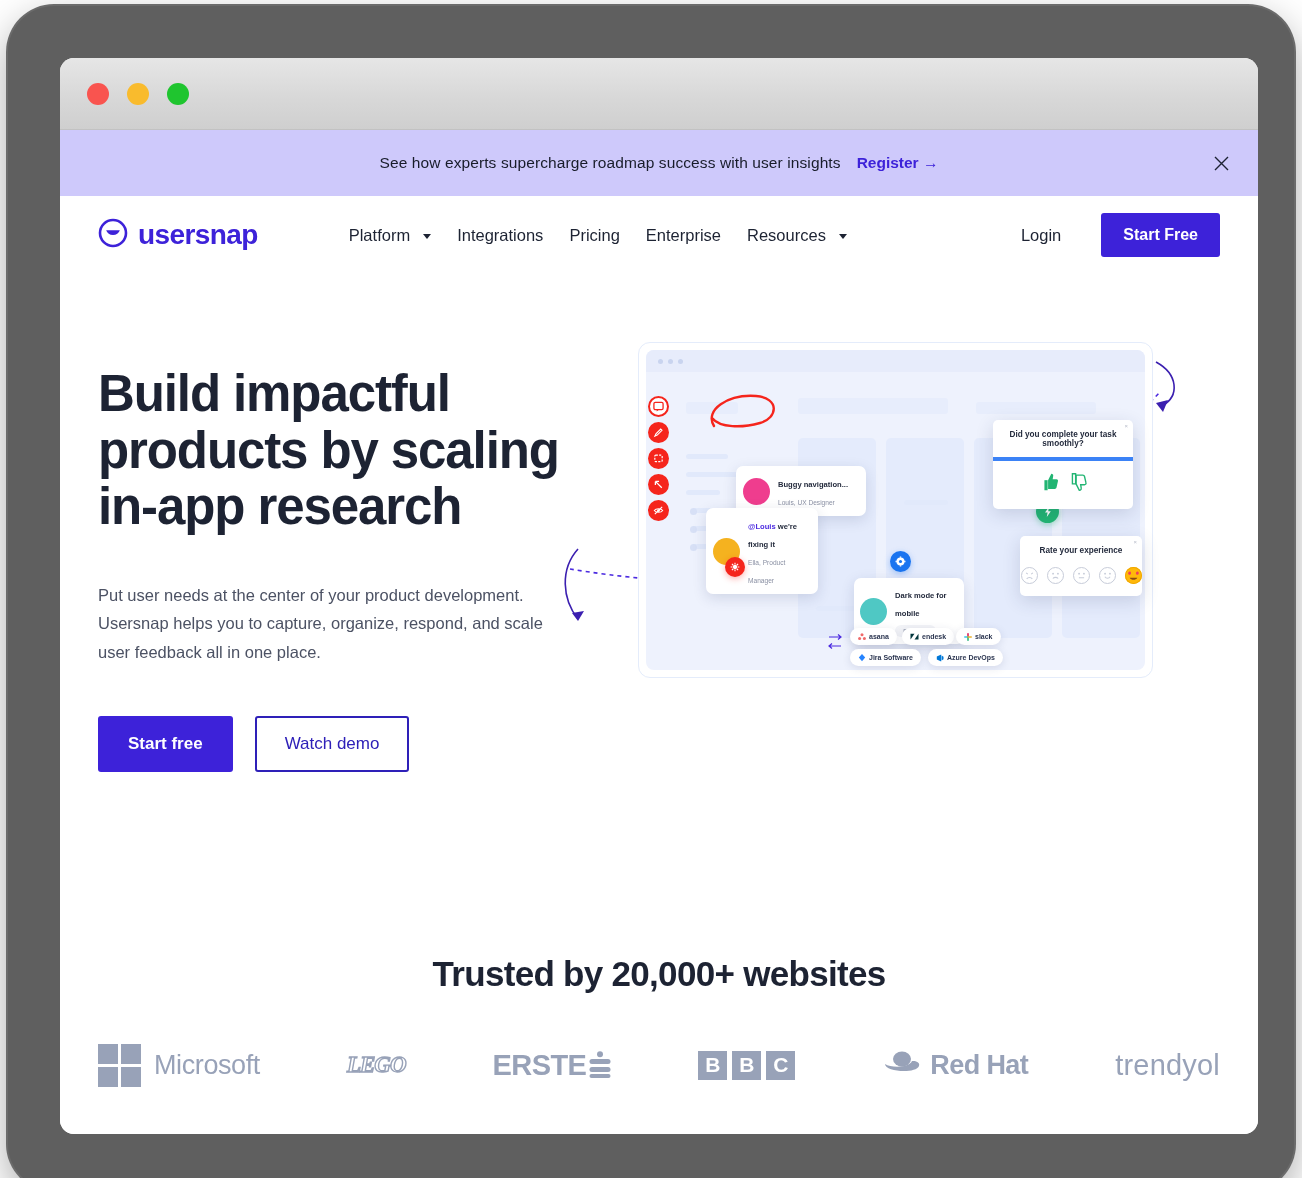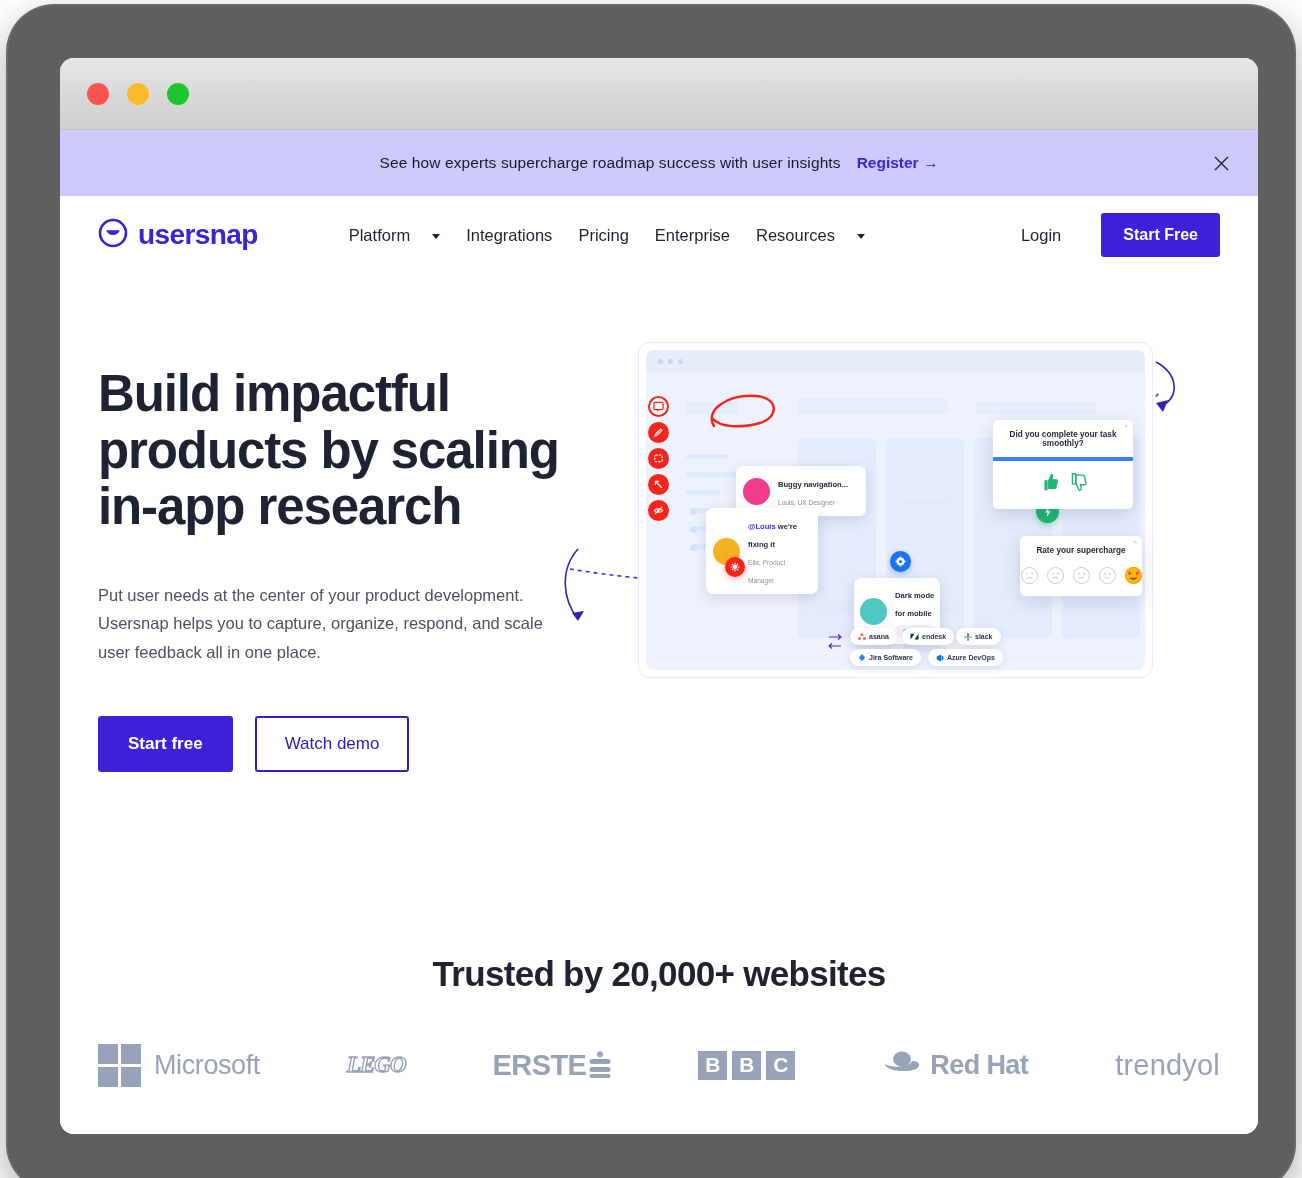--- a/index.html
+++ b/index.html
@@ -109,21 +109,21 @@
     letter-spacing: -.6px;
   }
 
   .nav {
     display: flex;
     align-items: center;
     gap: 26px;
     margin-left: 91px;
   }
   .nav-item {
-    display: flex; align-items: center; gap: 22px;
+    display: flex; align-items: center; gap: 13px;
     font-size: 16.5px;
     color: #1d2333;
     cursor: pointer;
     white-space: nowrap;
   }
   .chev {
     width: 0; height: 0;
     border-left: 4.5px solid transparent;
     border-right: 4.5px solid transparent;
     border-top: 5.5px solid #1d2333;
@@ -567,21 +567,21 @@
                   <svg width="22" height="22" viewBox="0 0 24 24" aria-hidden="true">
                     <path d="M7 3h3.5v11H7z" fill="none" stroke="#22b573" stroke-width="1.5"></path>
                     <path d="M11 14l3.5 7c1.6 0 2.4-1.1 2.1-2.3L16 15h4.2c1.1 0 1.9-1 1.6-2l-1.6-7c-.2-.9-1-1.5-1.9-1.5H11z" fill="none" stroke="#22b573" stroke-width="1.5"></path>
                   </svg>
                 </span>
               </div>
             </div>
 
             <div class="popup" style="left:382px; top:194px; width:122px;">
               <span class="popup-x">×</span>
-              <div class="popup-q" style="border-bottom:none;padding-bottom:3px">Rate your supercharge</div>
+              <div class="popup-q" style="border-bottom:none;padding-bottom:3px">Rate your experience</div>
               <div class="emoji-row">
                 <span class="face">
                   <svg width="15" height="15" viewBox="0 0 16 16" style="position:absolute;left:0;top:0" aria-hidden="true">
                     <path d="M4.4 5.2 L6.2 6.6 M11.6 5.2 L9.8 6.6" stroke="#c7ccd9" stroke-width="1.1" fill="none"></path>
                     <path d="M5 11.6 C6.4 9.6, 9.6 9.6, 11 11.6" stroke="#c7ccd9" stroke-width="1.1" fill="none"></path>
                   </svg>
                 </span>
                 <span class="face">
                   <svg width="15" height="15" viewBox="0 0 16 16" style="position:absolute;left:0;top:0" aria-hidden="true">
                     <circle cx="5.4" cy="6" r="1" fill="#c7ccd9"></circle>
@@ -606,21 +606,21 @@
                 <span class="face love">
                   <svg width="17" height="17" viewBox="0 0 16 16" style="position:absolute;left:0;top:0" aria-hidden="true">
                     <path d="M3 5.4 C3.6 3.8, 5.4 3.8, 5.7 5.6 C5.9 6.8, 4.6 7.4, 4.2 7.4 C3.8 7.4, 2.6 6.8, 3 5.4Z" fill="#ef3d5e"></path>
                     <path d="M10.3 5.4 C10.9 3.8, 12.7 3.8, 13 5.6 C13.2 6.8, 11.9 7.4, 11.5 7.4 C11.1 7.4, 9.9 6.8, 10.3 5.4Z" fill="#ef3d5e"></path>
                     <path d="M4.4 10 C5.8 12.6, 10.2 12.6, 11.6 10 Z" fill="#8a4a10"></path>
                   </svg>
                 </span>
               </div>
             </div>
 
-            <div class="bubble" style="left:216px; top:236px; width:86px; padding:6px 12px 6px 6px">
+            <div class="bubble" style="left:216px; top:236px; width:110px; padding:6px 12px 6px 6px">
               <span class="bubble-av" style="background:#4fc8c4"></span>
               <span>
                 <span class="bubble-t1">Dark mode for mobile</span><br>
                 <span class="chip" style="position:static;display:inline-flex;height:12px;font-size:6px;font-weight:500;color:#8a90a3;background:#f2f3f7;box-shadow:none;margin-top:3px;">
                   <svg width="6" height="6" viewBox="0 0 8 8" aria-hidden="true">
                     <rect x="0.6" y="1.2" width="6.8" height="6" rx="1" fill="#a8aebe"></rect>
                   </svg>
                   <span>To Do</span>
                 </span>
               </span>

